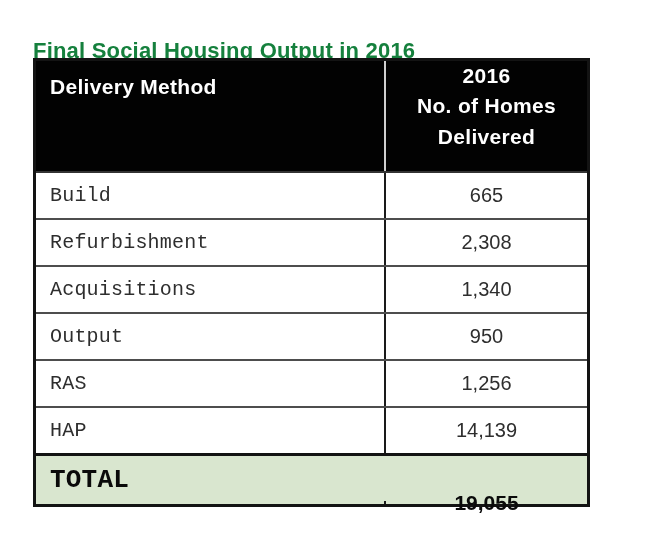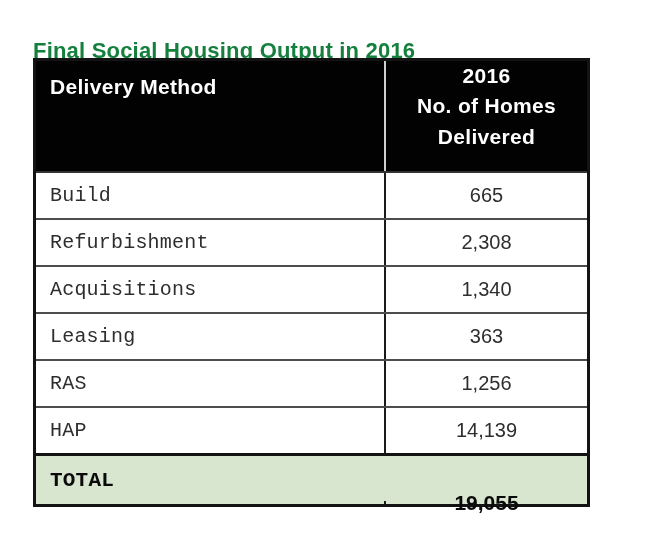--- a/index.html
+++ b/index.html
@@ -94,21 +94,21 @@
     text-align: center;
   }
   .trow.total-row {
     height: 48px;
     background: #d9e6cf;
     border-top: 3px solid #131313;
   }
   .trow.total-row .col-method {
     font-weight: bold;
     color: #0a0a0a;
-    font-size: 21px;
+    font-size: 26px;
   }
   .trow.total-row .col-homes {
     font-weight: bold;
     color: #0a0a0a;
     font-size: 21px;
     margin-top: 45px;
   }
 </style>
 </head>
 <body>
@@ -135,22 +135,22 @@
       <div class="col-method">Refurbishment</div>
       <div class="col-homes">2,308</div>
     </div>
 
     <div class="trow">
       <div class="col-method">Acquisitions</div>
       <div class="col-homes">1,340</div>
     </div>
 
     <div class="trow">
-      <div class="col-method">Leasing</div>
-      <div class="col-homes">363</div>
+      <div class="col-method">Output</div>
+      <div class="col-homes">950</div>
     </div>
 
     <div class="trow">
       <div class="col-method">RAS</div>
       <div class="col-homes">1,256</div>
     </div>
 
     <div class="trow">
       <div class="col-method">HAP</div>
       <div class="col-homes">14,139</div>

